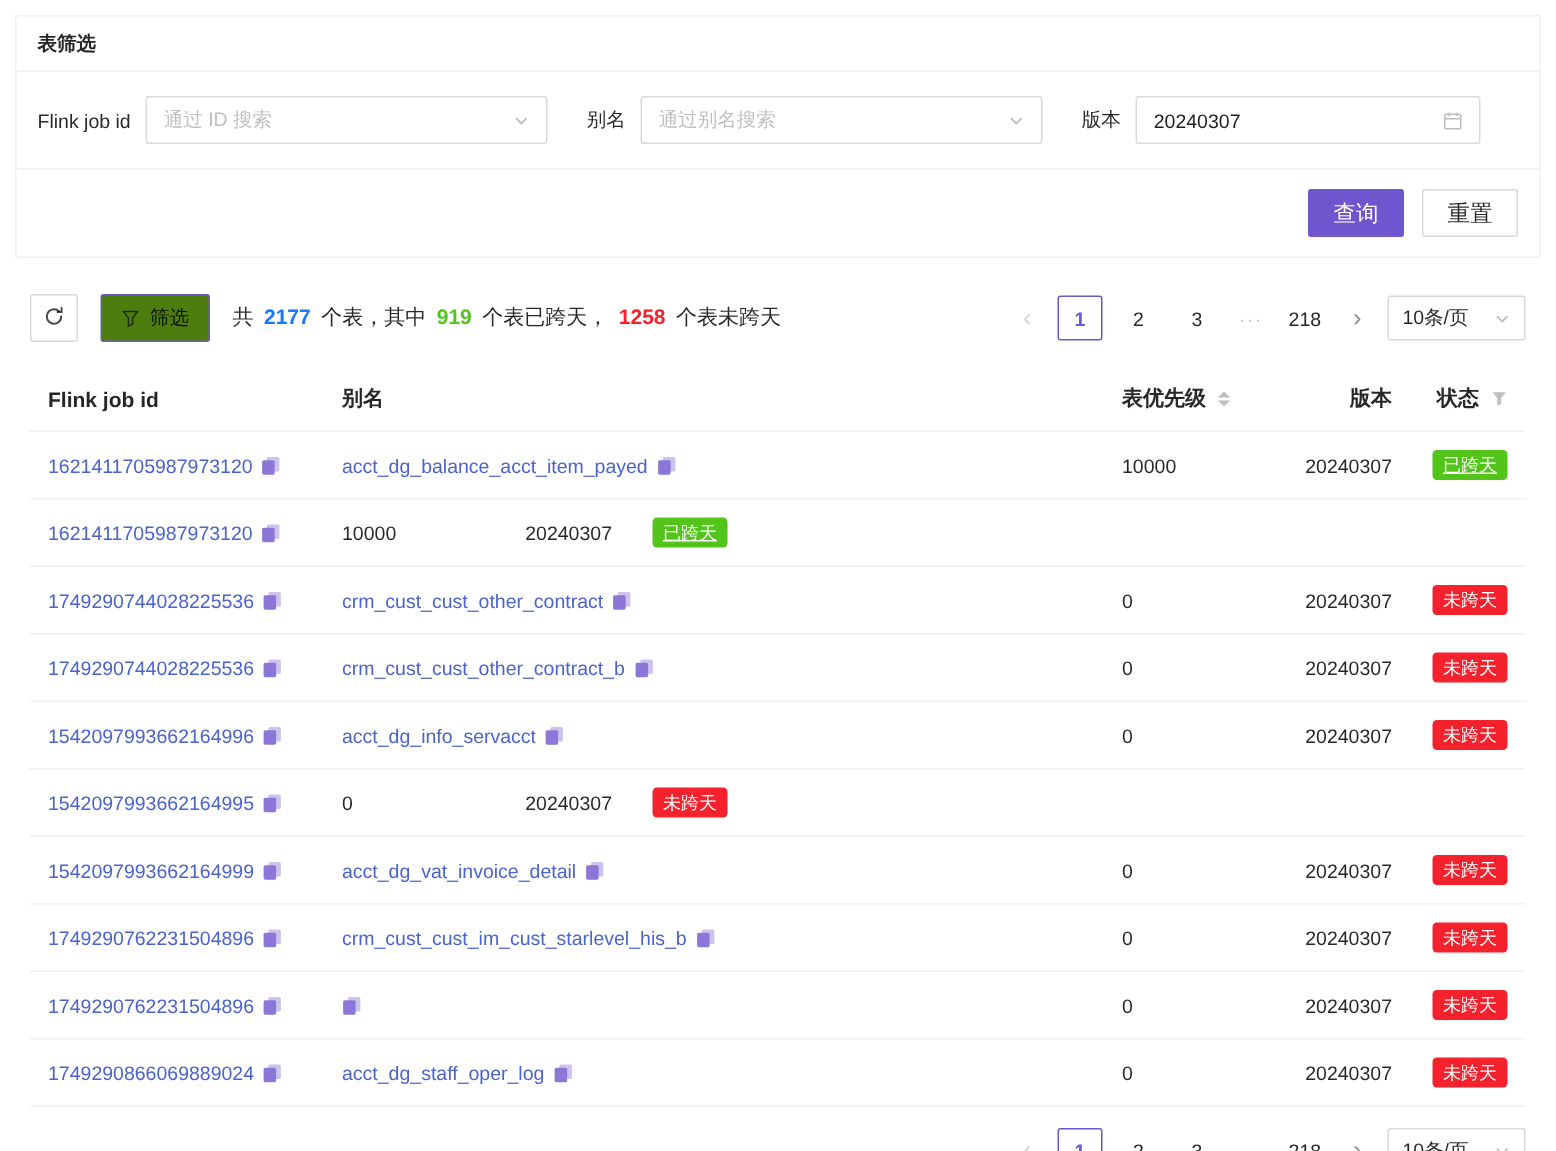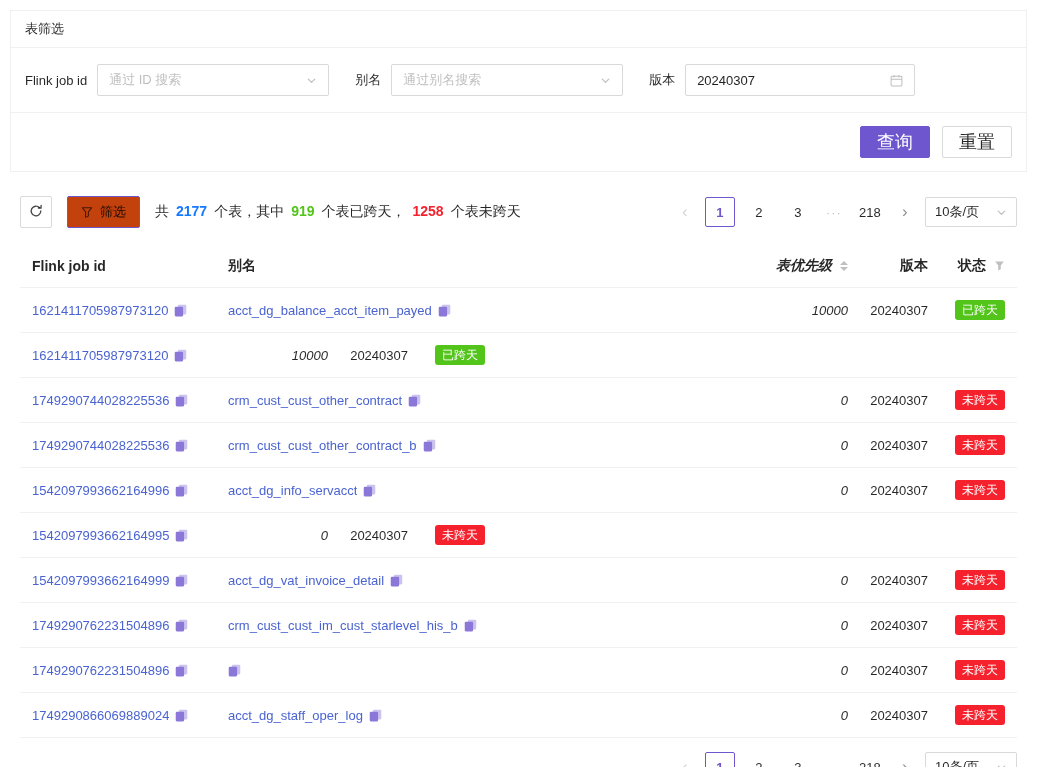--- a/index.html
+++ b/index.html
@@ -13,51 +13,51 @@
   html,body{background:#fff;}
   body{
     width:1037px;min-height:767px;overflow:hidden;
     font-family:"Liberation Sans","DejaVu Sans",sans-serif;
     font-size:13px;color:rgba(0,0,0,.85);
   }
   .page{padding:10px;}
 
   
   .filter-card{border:1px solid #f0f0f0;background:#fff;}
-  .card-title{padding:9px 14px;border-bottom:1px solid #f0f0f0;font-size:13px;}
+  .card-title{padding:9px 14px;border-bottom:1px solid #f0f0f0;font-size:13px;font-weight:bold;}
   .filter-row{display:flex;align-items:center;gap:26px;padding:16px 14px;border-bottom:1px solid #f0f0f0;}
   .field{display:flex;align-items:center;gap:10px;}
   .field-label{font-size:13px;white-space:nowrap;}
   .select,.date-input{
     height:32px;border:1px solid #d9d9d9;border-radius:2px;background:#fff;
     display:flex;align-items:center;justify-content:space-between;
     padding:0 11px;cursor:pointer;
   }
-  .select{width:232px;}
+  .select{width:268px;}
   .date-input{width:230px;}
   .placeholder{color:#bfbfbf;font-size:13px;}
   .date-value{font-size:13px;color:rgba(0,0,0,.88);}
   .chev,.cal{display:inline-flex;align-items:center;color:#bfbfbf;}
   .actions-row{display:flex;justify-content:flex-end;gap:12px;padding:13px 14px;}
   .btn{
-    height:32px;padding:0 16px;border-radius:2px;font-size:18px;cursor:pointer;
+    height:32px;padding:0 16px;border-radius:2px;font-size:15px;cursor:pointer;
     border:1px solid #d9d9d9;background:#fff;color:rgba(0,0,0,.85);
     font-family:inherit;
   }
   .btn-primary{background:var(--accent);border-color:var(--accent);color:#fff;}
 
   
   .table-section{margin:24px 10px 0;}
   .toolbar{display:flex;align-items:center;gap:15px;margin-bottom:16px;}
   .icon-btn{
     width:32px;height:32px;border:1px solid #d9d9d9;border-radius:2px;background:#fff;
     display:flex;align-items:center;justify-content:center;color:rgba(0,0,0,.72);cursor:pointer;
   }
   .filter-btn{
-    height:32px;padding:0 13px;border:1px solid var(--accent);border-radius:2px;background:#c2410c;
+    height:32px;padding:0 13px;border:1px solid var(--accent);border-radius:2px;background:#4d7c0f;
     display:flex;align-items:center;gap:7px;font-size:13px;color:rgba(0,0,0,.85);cursor:pointer;
     font-family:inherit;
   }
   .filter-btn .fi{display:inline-flex;color:rgba(0,0,0,.65);}
   .summary{font-size:14px;color:rgba(0,0,0,.85);white-space:nowrap;}
   .summary b{font-weight:700;margin:0 7px;}
   .num-total{color:var(--info);}
   .num-crossed{color:var(--success);}
   .num-uncrossed{color:var(--danger);}
 
@@ -74,27 +74,27 @@
     display:flex;align-items:center;gap:17px;padding:0 9px;cursor:pointer;}
 
   
   .thead{display:flex;align-items:center;height:44px;padding:0 12px;border-bottom:1px solid #f0f0f0;
     font-size:14px;font-weight:600;}
   .trow{display:flex;align-items:center;height:45px;padding:0 12px;border-bottom:1px solid #f0f0f0;
     font-size:13px;}
   .td,.th{display:flex;align-items:center;gap:6px;}
   .col-id{width:196px;flex:none;}
   .col-alias{flex:1;min-width:0;}
-  .col-priority{width:100px;flex:none;justify-content:flex-end;font-style:italic;}
+  .col-priority{width:100px;flex:none;justify-content:flex-start;}
   .col-version{width:80px;flex:none;justify-content:flex-end;}
   .col-status{width:77px;flex:none;justify-content:flex-end;}
   .link{color:var(--link);text-decoration:none;cursor:pointer;white-space:nowrap;overflow:hidden;text-overflow:ellipsis;text-align:center;}
   .copy{display:inline-flex;color:var(--accent);opacity:.8;cursor:pointer;flex:none;}
   .badge{color:#fff;font-size:12px;line-height:16px;padding:2px 7px;border-radius:3px;white-space:nowrap;}
-  .badge.success{background:var(--success);}
+  .badge.success{background:var(--success);text-decoration:underline;}
   .badge.danger{background:var(--danger);}
   .sorter{display:inline-flex;flex-direction:column;gap:2px;margin-left:2px;cursor:pointer;}
   .caret{width:0;height:0;border-left:4px solid transparent;border-right:4px solid transparent;display:block;}
   .caret.up{border-bottom:4px solid #bfbfbf;}
   .caret.down{border-top:4px solid #bfbfbf;}
   .hfilter{display:inline-flex;color:#bfbfbf;margin-left:2px;cursor:pointer;}
 
   .table-footer{display:flex;justify-content:flex-end;padding:14px 0 10px;}
   .table-footer .pagination{margin-left:0;}
 </style>

